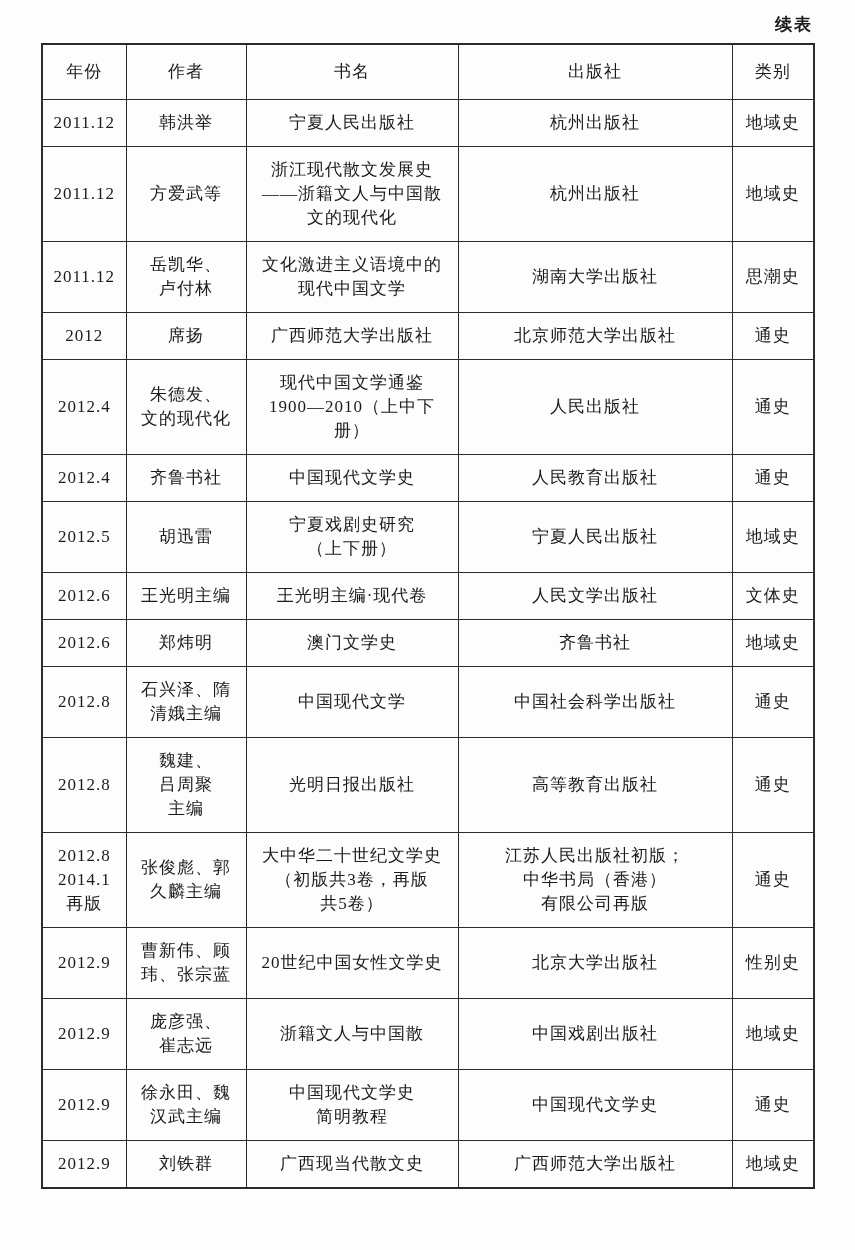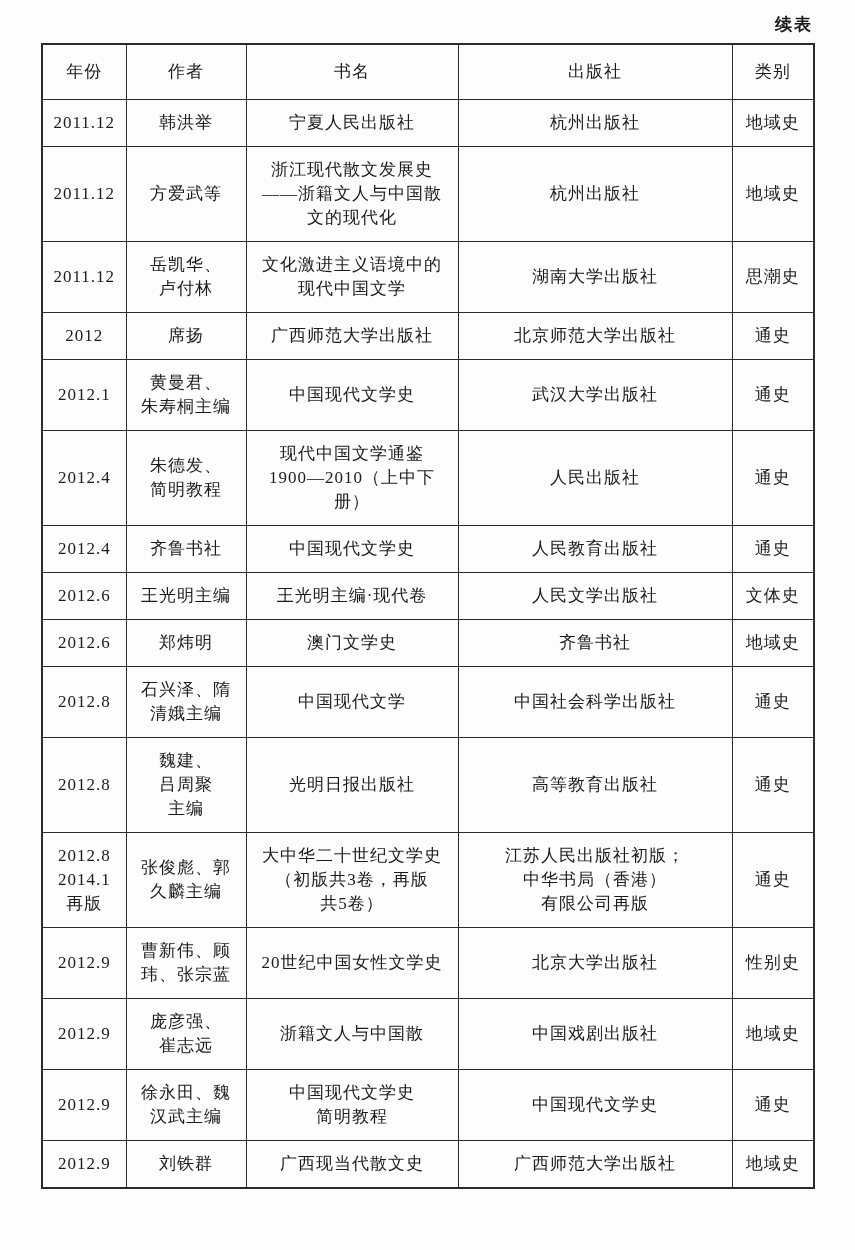--- a/index.html
+++ b/index.html
@@ -113,47 +113,47 @@
   </tr>
 
   <tr>
     <td>2012</td>
     <td>席扬</td>
     <td>广西师范大学出版社</td>
     <td>北京师范大学出版社</td>
     <td>通史</td>
   </tr>
 
-  <tr>
-    <td>2012.1</td>
-    <td>黄曼君、
-朱寿桐主编</td>
-    <td>中国现代文学史</td>
-    <td>武汉大学出版社</td>
-    <td>通史</td>
-  </tr>
 
   <tr>
     <td>2012.4</td>
     <td>朱德发、
-简明教程</td>
+文的现代化</td>
     <td>现代中国文学通鉴
 1900—2010（上中下册）</td>
     <td>人民出版社</td>
     <td>通史</td>
   </tr>
 
   <tr>
     <td>2012.4</td>
     <td>齐鲁书社</td>
     <td>中国现代文学史</td>
     <td>人民教育出版社</td>
     <td>通史</td>
   </tr>
 
+  <tr>
+    <td>2012.5</td>
+    <td>胡迅雷</td>
+    <td>宁夏戏剧史研究
+（上下册）</td>
+    <td>宁夏人民出版社</td>
+    <td>地域史</td>
+  </tr>
 
   <tr>
     <td>2012.6</td>
     <td>王光明主编</td>
     <td>王光明主编·现代卷</td>
     <td>人民文学出版社</td>
     <td>文体史</td>
   </tr>
 
   <tr>

